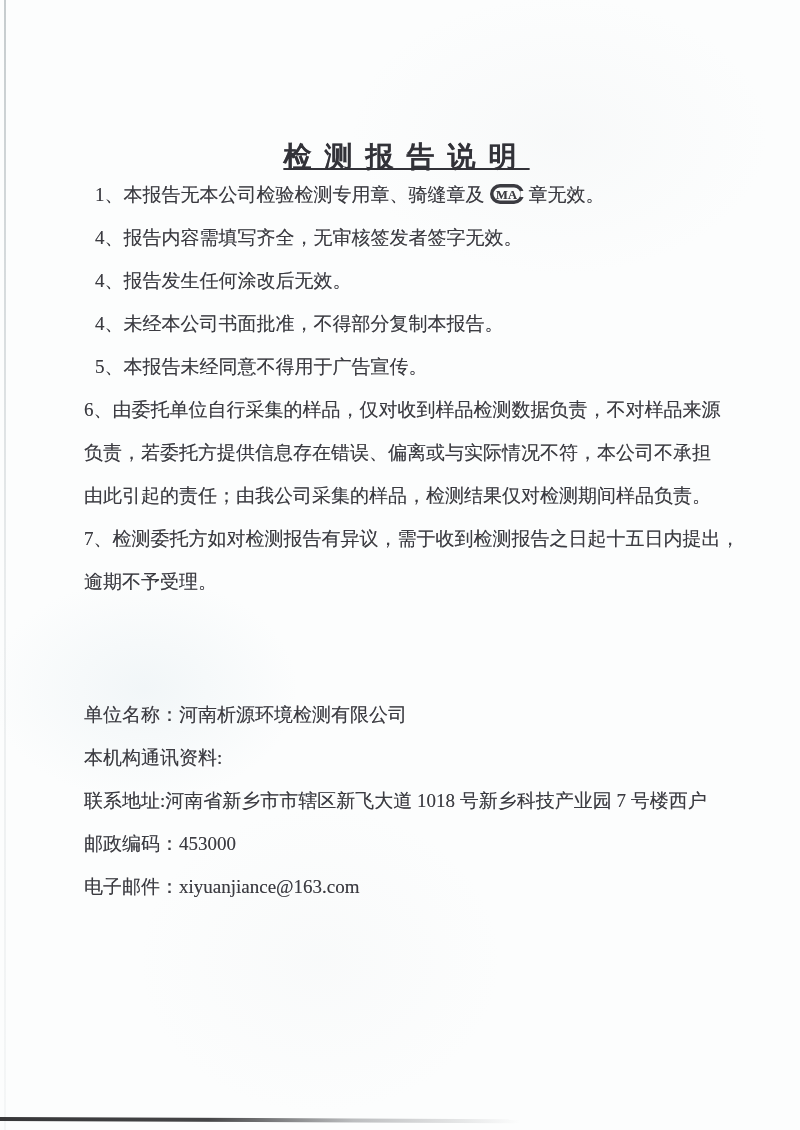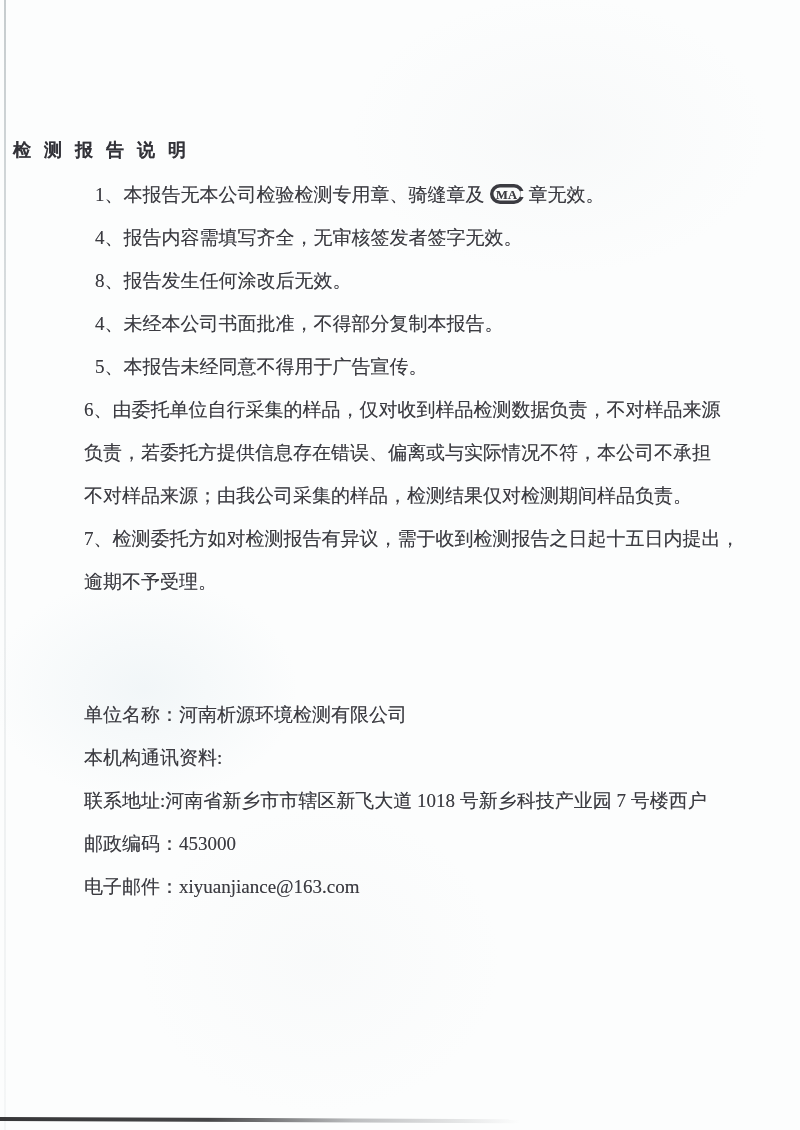--- a/index.html
+++ b/index.html
@@ -29,24 +29,26 @@
   .scan-edge-bottom {
     position: absolute; left: 0; top: 1117px; width: 520px; height: 4px;
     transform: rotate(0.25deg); transform-origin: left center;
     background: linear-gradient(to right,
       rgba(38,38,40,0.92) 0%, rgba(44,44,46,0.88) 40%,
       rgba(110,112,116,0.45) 68%, rgba(140,142,146,0) 100%);
   }
   
   .doc-title {
     position: absolute; top: 138px; left: 0; width: 100%;
-    font-size: 18px; font-weight: bold;
+    text-align: center;
+    font-size: 28px; font-weight: bold;
     letter-spacing: 13px; padding-left: 13px; box-sizing: border-box;
     color: #323238;
     text-shadow: 0 0 0.6px rgba(50,50,56,0.55);
+    text-decoration: underline;
   }
   
   .notes {
     position: absolute; left: 84px; top: 173px; width: 640px;
     font-size: 19px;
     text-shadow: 0 0 0.5px rgba(59,59,65,0.5);
   }
   .note-line {
     height: 43px; line-height: 43px;
     white-space: nowrap;
@@ -81,26 +83,26 @@
 
   <div class="notes">
     <div class="note-line indented">
       <span>1、本报告无本公司检验检测专用章、骑缝章及</span><svg class="cma-mark" viewBox="0 0 68 40" xmlns="http://www.w3.org/2000/svg">
         <rect x="3.5" y="3.5" width="61" height="33" rx="16.5" fill="none" stroke="#3b3b41" stroke-width="7"></rect>
         <rect x="61" y="14" width="7" height="12" fill="#fcfdfd"></rect>
         <text x="33" y="29" font-size="25" font-weight="bold" text-anchor="middle" fill="#3b3b41" font-family="Liberation Serif, serif">MA</text>
       </svg><span>章无效。</span>
     </div>
     <div class="note-line indented">4、报告内容需填写齐全，无审核签发者签字无效。</div>
-    <div class="note-line indented">8、报告发生任何涂改后无效。</div>
+    <div class="note-line indented">4、报告发生任何涂改后无效。</div>
     <div class="note-line indented">4、未经本公司书面批准，不得部分复制本报告。</div>
     <div class="note-line indented">5、本报告未经同意不得用于广告宣传。</div>
     <div class="note-line">6、由委托单位自行采集的样品，仅对收到样品检测数据负责，不对样品来源</div>
     <div class="note-line">负责，若委托方提供信息存在错误、偏离或与实际情况不符，本公司不承担</div>
-    <div class="note-line">不对样品来源；由我公司采集的样品，检测结果仅对检测期间样品负责。</div>
+    <div class="note-line">由此引起的责任；由我公司采集的样品，检测结果仅对检测期间样品负责。</div>
     <div class="note-line">7、检测委托方如对检测报告有异议，需于收到检测报告之日起十五日内提出，</div>
     <div class="note-line">逾期不予受理。</div>
   </div>
 
   <div class="contact">
     <div class="contact-line">单位名称：河南析源环境检测有限公司</div>
     <div class="contact-line">本机构通讯资料:</div>
     <div class="contact-line">联系地址:河南省新乡市市辖区新飞大道 1018 号新乡科技产业园 7 号楼西户</div>
     <div class="contact-line">邮政编码：453000</div>
     <div class="contact-line">电子邮件：xiyuanjiance@163.com</div>

